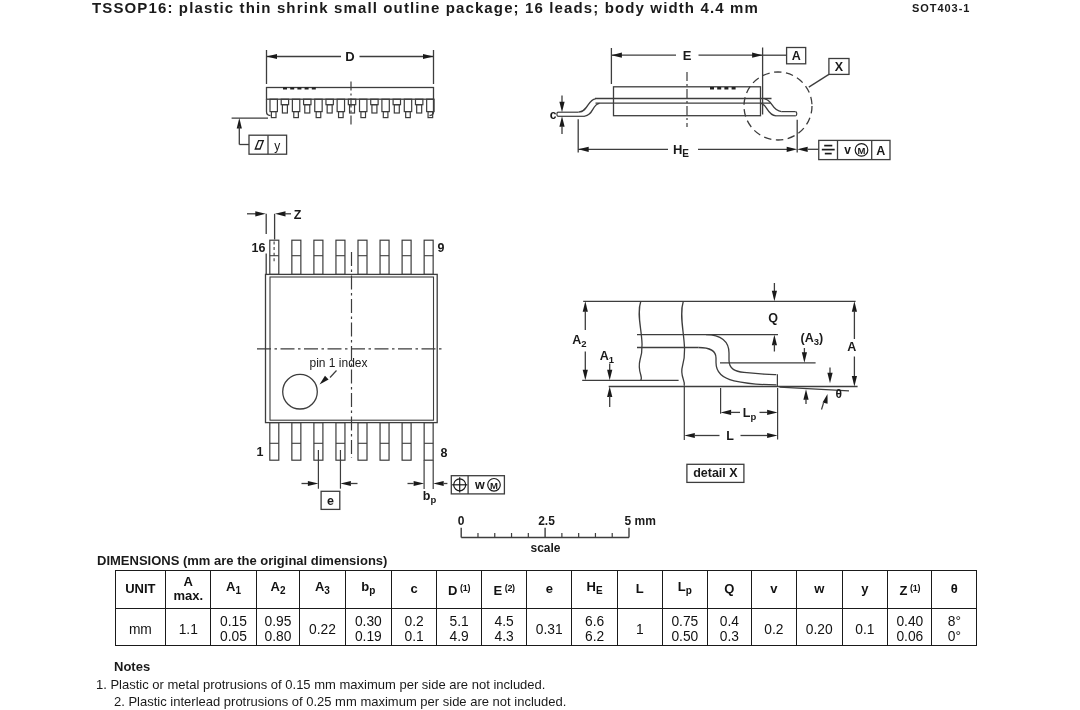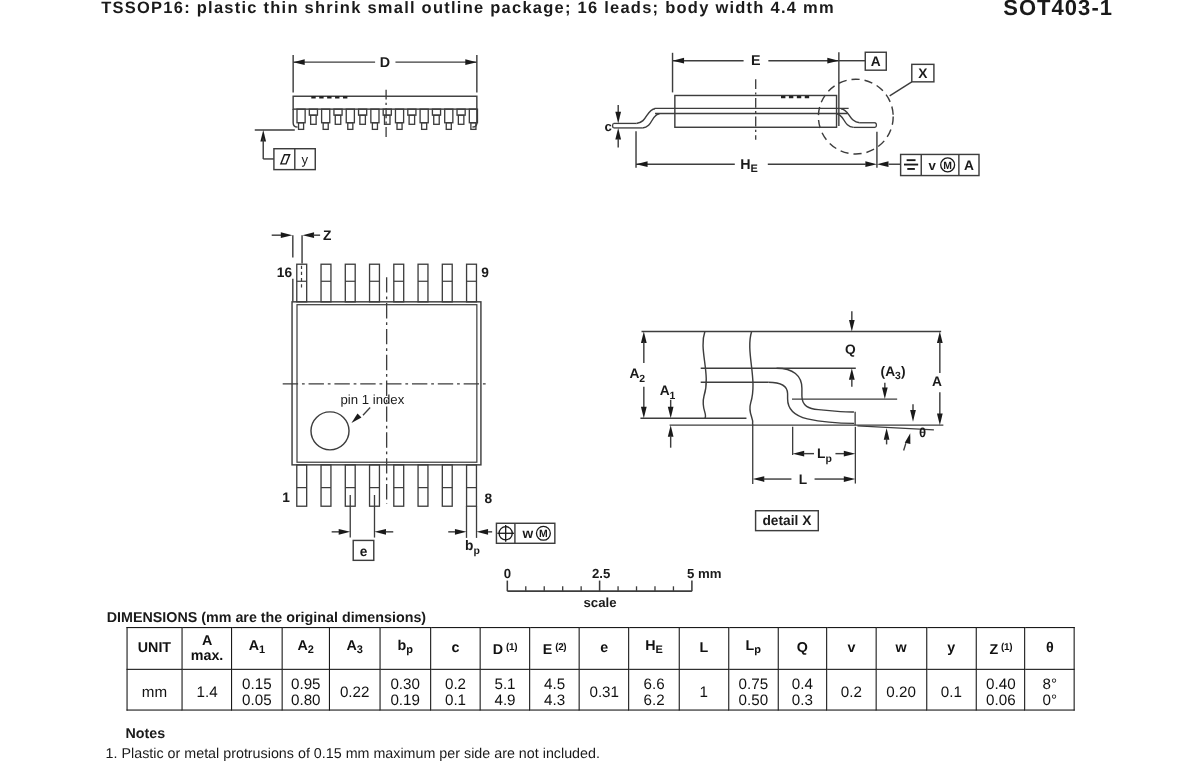--- a/index.html
+++ b/index.html
@@ -9,21 +9,21 @@
   font-family:"Liberation Sans",sans-serif;font-size:13.8px;color:#111}
 table.dim td{border:1.3px solid #1a1a1a;text-align:center;vertical-align:middle;
   padding:5px 0 0 0;line-height:14.2px}
 table.dim td.h{font-weight:bold;font-size:13px;padding:0;line-height:14.5px}
 .sb{font-size:10px;vertical-align:-2.5px}
 .sp{font-size:9px;vertical-align:3.5px;letter-spacing:-0.3px}
 </style></head>
 <body>
 <div id="page">
 <div class="t" style="left:92px;top:0.5px;font-size:15px;line-height:14.5px;letter-spacing:1.13px;font-weight:bold">TSSOP16: plastic thin shrink small outline package; 16 leads; body width 4.4 mm</div>
-<div class="t" style="left:912px;top:1px;font-size:20px;line-height:14.5px;letter-spacing:0.95px;font-weight:bold">SOT403-1</div>
+<div class="t" style="left:912px;top:1px;font-size:11px;line-height:14.5px;letter-spacing:0.95px;font-weight:bold">SOT403-1</div>
 <svg width="1080" height="710" viewBox="0 0 1080 710" style="position:absolute;left:0;top:0">
       <line x1="266.5" y1="56.5" x2="341" y2="56.5" stroke="#3d3d3d" stroke-width="1.3"></line>
 <line x1="359.5" y1="56.5" x2="433.5" y2="56.5" stroke="#3d3d3d" stroke-width="1.3"></line>
 <polygon points="266.5,56.5 277.0,59.1 277.0,53.9" fill="#1a1a1a"></polygon>
 <polygon points="433.5,56.5 423.0,53.9 423.0,59.1" fill="#1a1a1a"></polygon>
 <text x="350" y="61" font-family="'Liberation Sans', sans-serif" font-size="13" font-weight="bold" text-anchor="middle" fill="#1a1a1a">D</text>
 <line x1="266.5" y1="50" x2="266.5" y2="84" stroke="#3d3d3d" stroke-width="1.3"></line>
 <line x1="433.5" y1="50" x2="433.5" y2="84" stroke="#3d3d3d" stroke-width="1.3"></line>
 <rect x="266.5" y="87.5" width="167.0" height="11.700000000000003" stroke="#3d3d3d" stroke-width="1.3" fill="none"></rect>
 <line x1="283" y1="88.4" x2="319" y2="88.4" stroke="#222" stroke-width="2.4" stroke-dasharray="4,3.2"></line>
@@ -311,21 +311,21 @@
           <td class="h">L<span class="sb">p</span></td>
           <td class="h">Q</td>
           <td class="h">v</td>
           <td class="h">w</td>
           <td class="h">y</td>
           <td class="h">Z <span class="sp">(1)</span></td>
           <td class="h">θ</td>
         </tr>
 <tr style="height:37.1px">
           <td>mm</td>
-          <td>1.4</td>
+          <td>1.1</td>
           <td>0.15<br>0.05</td>
           <td>0.95<br>0.80</td>
           <td>0.22</td>
           <td>0.30<br>0.19</td>
           <td>0.2<br>0.1</td>
           <td>5.1<br>4.9</td>
           <td>4.5<br>4.3</td>
           <td>0.31</td>
           <td>6.6<br>6.2</td>
           <td>1</td>
@@ -334,12 +334,13 @@
           <td>0.2</td>
           <td>0.20</td>
           <td>0.1</td>
           <td>0.40<br>0.06</td>
           <td>8°<br>0°</td>
         </tr>
       </tbody>
     </table>
 <div class="t" style="left:114px;top:660px;font-size:13px;line-height:14px;font-weight:bold">Notes</div>
 <div class="t" style="left:96px;top:678px;font-size:13px;line-height:14px">1. Plastic or metal protrusions of 0.15 mm maximum per side are not included.</div>
+<div class="t" style="left:114px;top:695px;font-size:13px;line-height:14px">2. Plastic interlead protrusions of 0.25 mm maximum per side are not included.</div>
 </div>
 </body></html>

